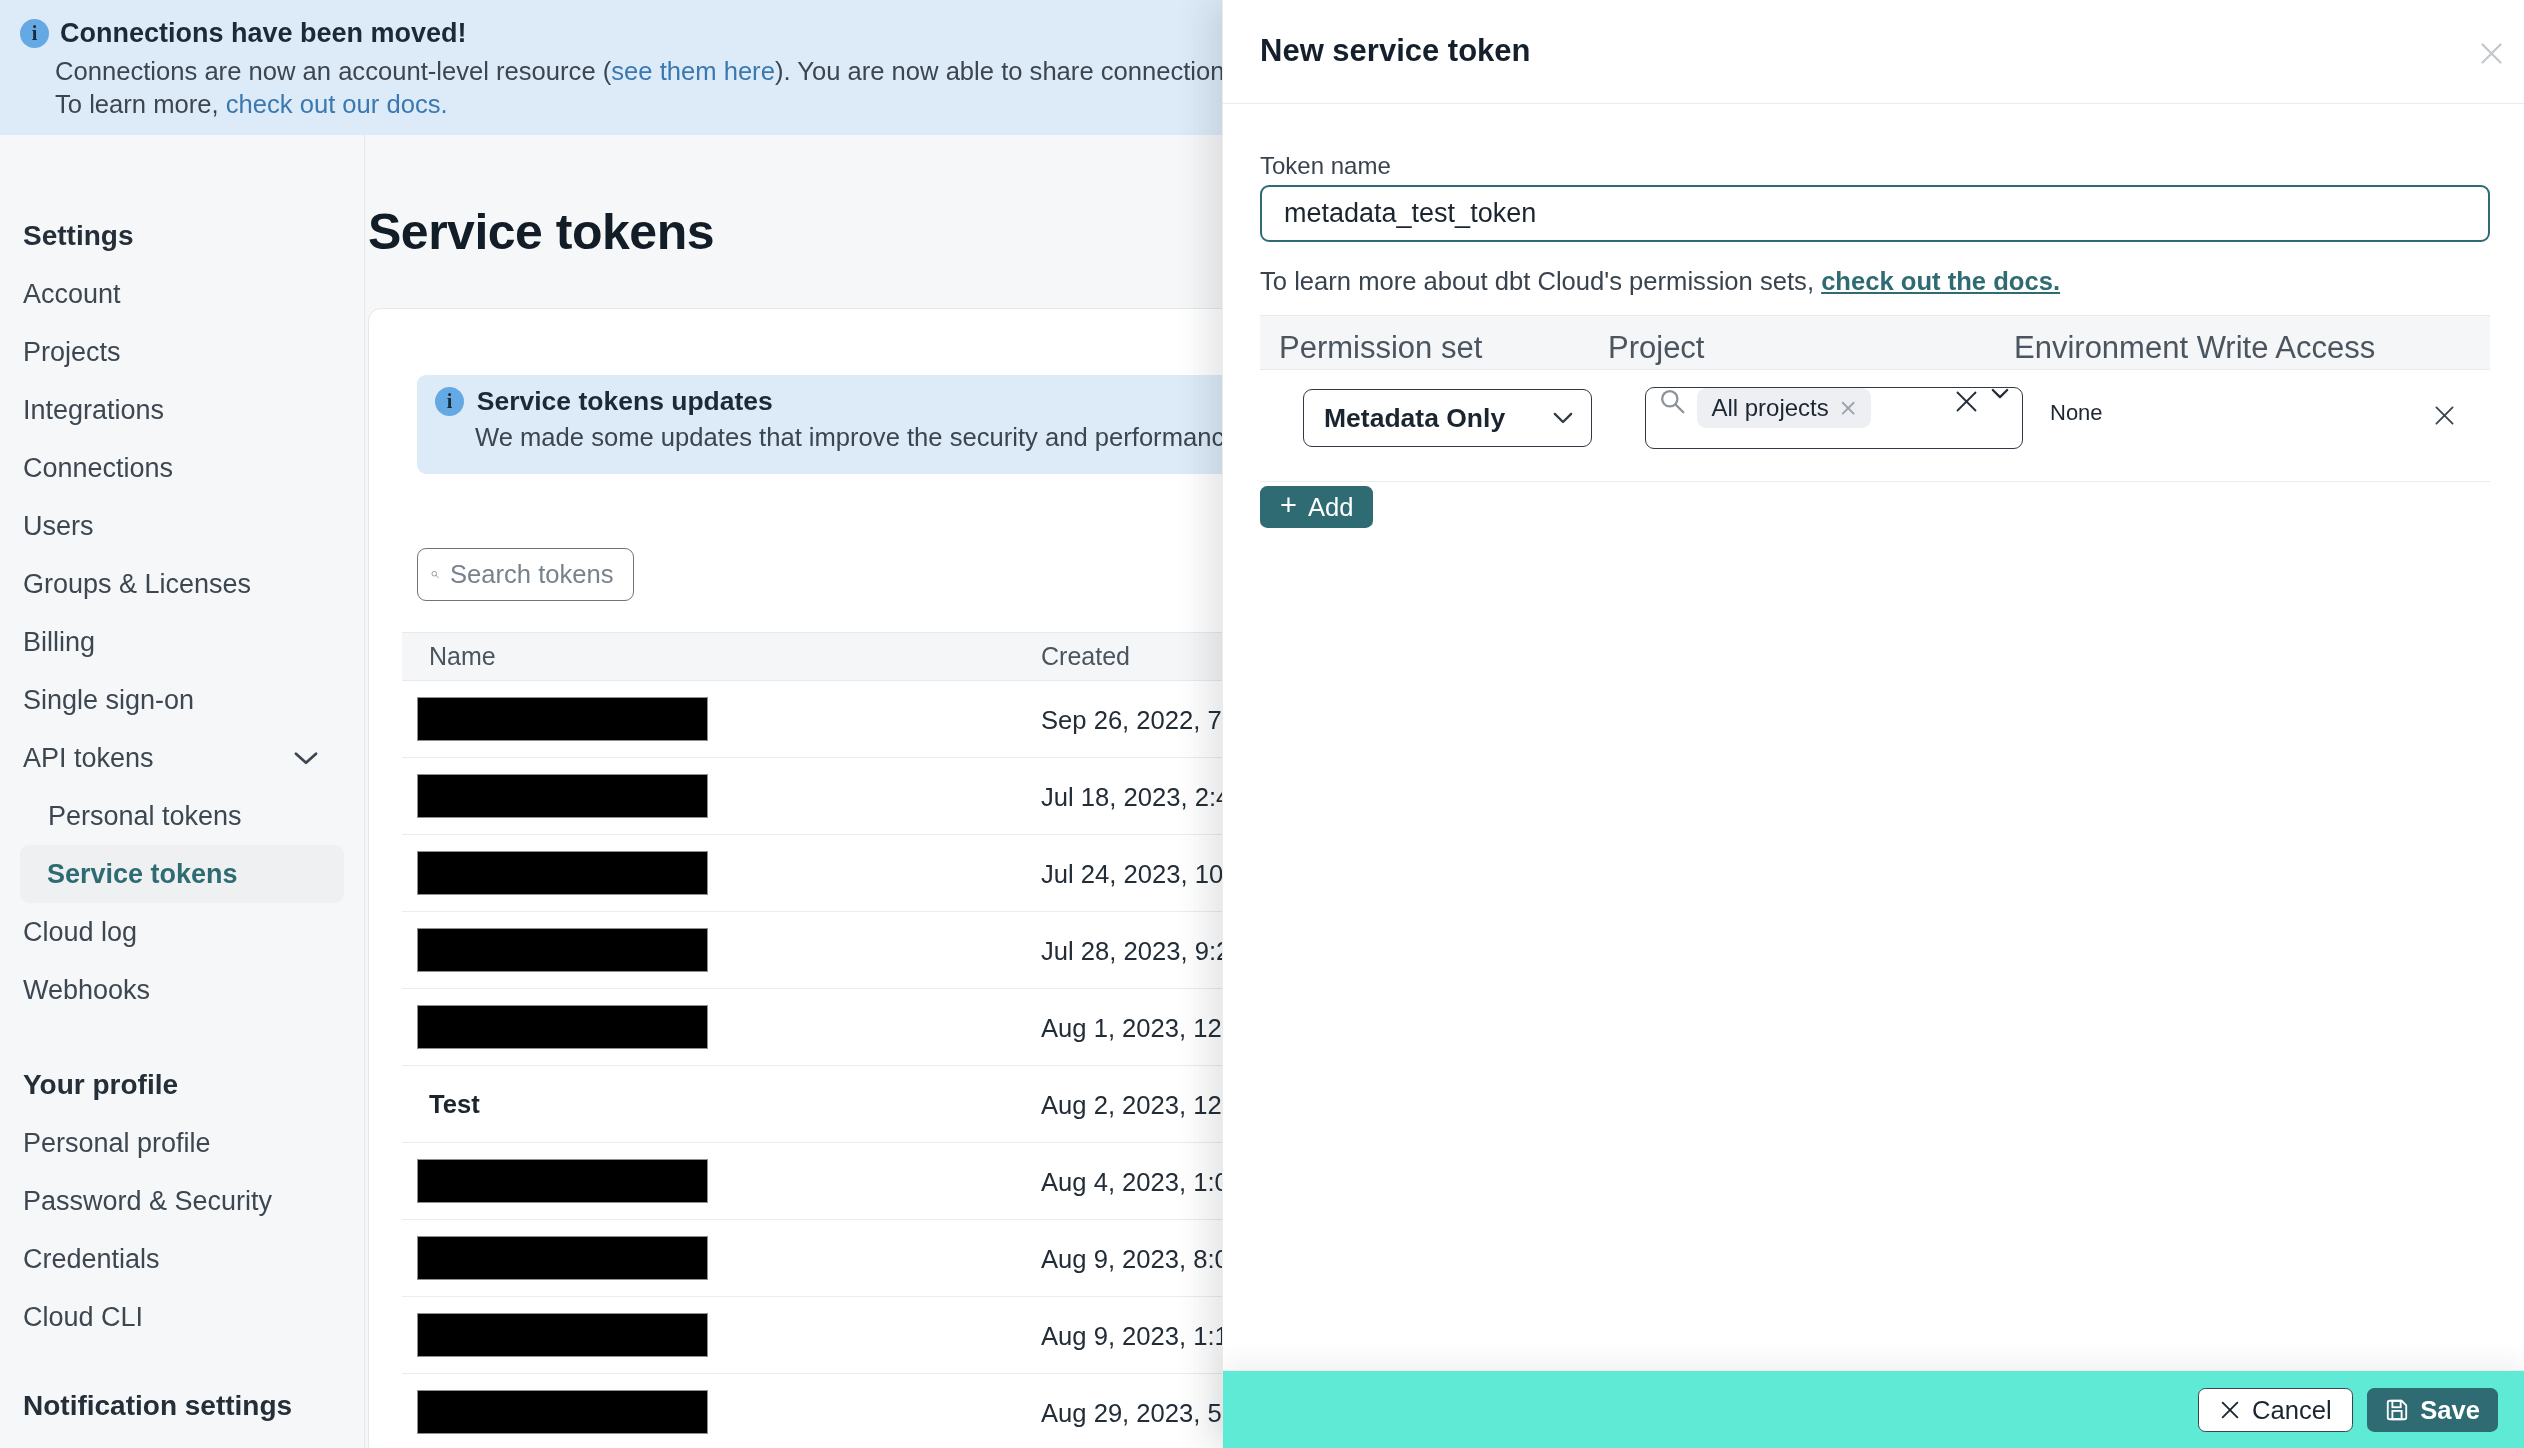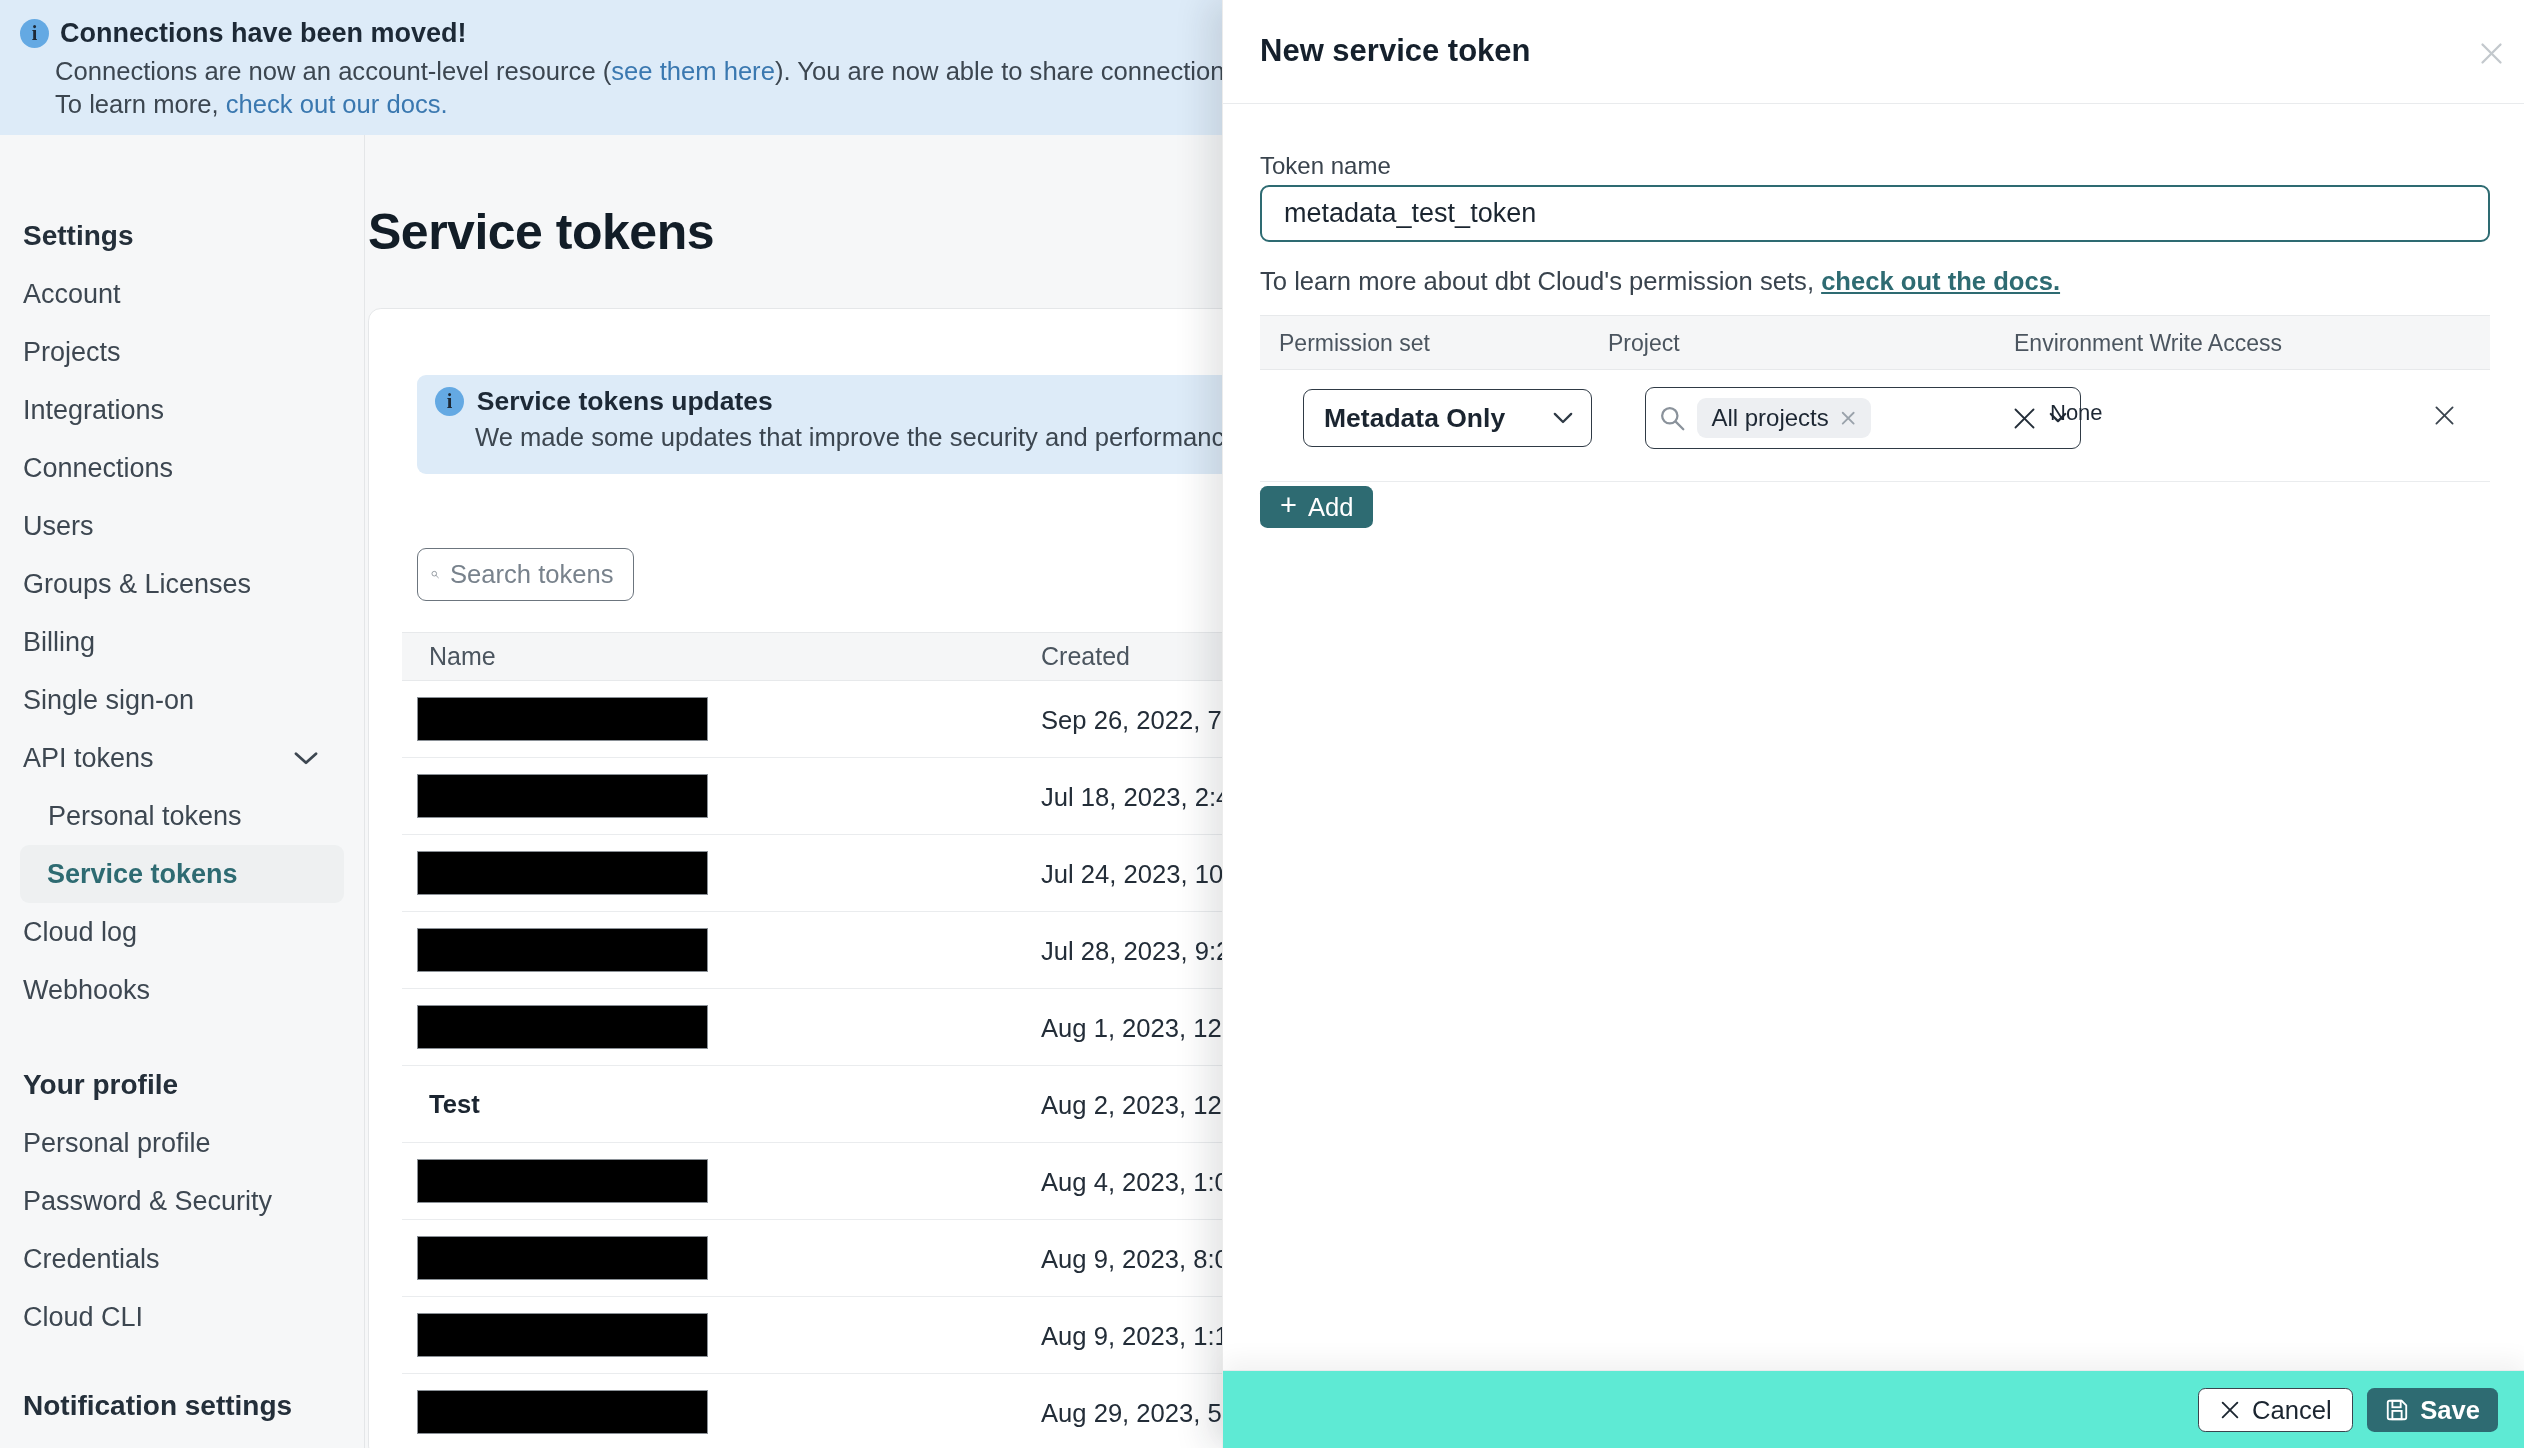--- a/index.html
+++ b/index.html
@@ -61,32 +61,32 @@
   .d-title { position:absolute; left:37px; top:33px; font-size:31px; font-weight:bold; color:#15202c; }
   .d-close { position:absolute; right:14.6px; top:35px; width:37px; height:37px; display:flex; align-items:center; justify-content:center; cursor:pointer; }
 
   .d-label { position:absolute; left:37px; top:152px; font-size:24px; color:#39434d; }
   .d-input { position:absolute; left:37px; top:185px; width:1230px; height:57px; border:2.7px solid #2e6b72; border-radius:9px;
              font-size:27px; color:#1b2530; padding-left:22px; outline:none; font-family:inherit; background:#fff; }
   .d-help { position:absolute; left:37px; top:267px; font-size:25.6px; color:#39434d; }
   .d-help a { color:#2e6b72; text-decoration:underline; font-weight:bold; cursor:pointer; }
 
   .perm-head { position:absolute; left:37px; top:315px; width:1230px; height:55px; background:#f5f6f7;
-               border-top:1.8px solid #e7e9eb; border-bottom:1.8px solid #e7e9eb; font-size:23px; color:#4b555f; }
+               border-top:1.8px solid #e7e9eb; border-bottom:1.8px solid #e7e9eb; font-size:31px; color:#4b555f; }
   .ph-1 { position:absolute; left:19px;  top:13.7px; }
   .ph-2 { position:absolute; left:348px; top:13.7px; }
   .ph-3 { position:absolute; left:754px; top:13.7px; }
   .perm-row { position:absolute; left:37px; top:370px; width:1230px; height:112px; border-bottom:1.8px solid #eaecee; }
 
   .select { position:absolute; left:19px; top:19px; width:289px; height:58px; border:1.8px solid #2f3a45; border-radius:9px;
             background:#fff; display:flex; align-items:center; justify-content:space-between; padding:0 18px 0 20px; cursor:pointer;margin-left:24px; }
   .select .val { font-size:26.5px; font-weight:bold; color:#1b2530; }
 
-  .multiselect { position:absolute; left:385px; top:17.4px; width:436px; height:62px; border:1.8px solid #2f3a45; border-radius:9px;
-                 background:#fff; display:flex; align-items:center; padding:0 12.8px 0 12.8px; gap:11px; cursor:text; }
+  .multiselect { position:absolute; left:385px; top:17.4px; width:378px; height:62px; border:1.8px solid #2f3a45; border-radius:9px;
+                 background:#fff; display:flex; align-items:flex-start; padding:0 12.8px 0 12.8px; gap:11px; cursor:text; }
   .chip { background:#edeff2; border-radius:9px; height:40px; display:flex; align-items:center; gap:11px; padding:0 14.6px; }
   .chip .chip-label { font-size:24px; color:#1d2733; }
   .ms-spacer { flex:1; }
   .none-val { position:absolute; left:790px; top:30px; font-size:22px; color:#1d2733; }
   .row-delete { position:absolute; right:27px; top:27px; width:37px; height:37px; display:flex; align-items:center; justify-content:center; cursor:pointer; }
 
   .add-btn { position:absolute; left:37px; top:486px; height:42px; background:#2e6b72; color:#fff; border:none; border-radius:7.3px;
              font-size:25.6px; display:flex; align-items:center; gap:11px; padding:0 20px; cursor:pointer; font-family:inherit; }
   .add-plus { font-size:29px; font-weight:normal; line-height:1; margin-top:-2.7px; }
 

